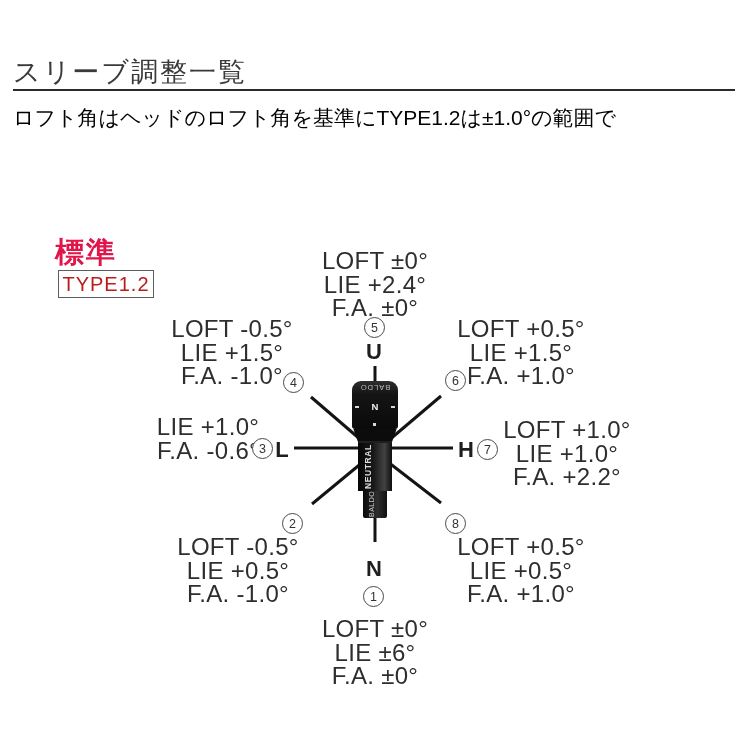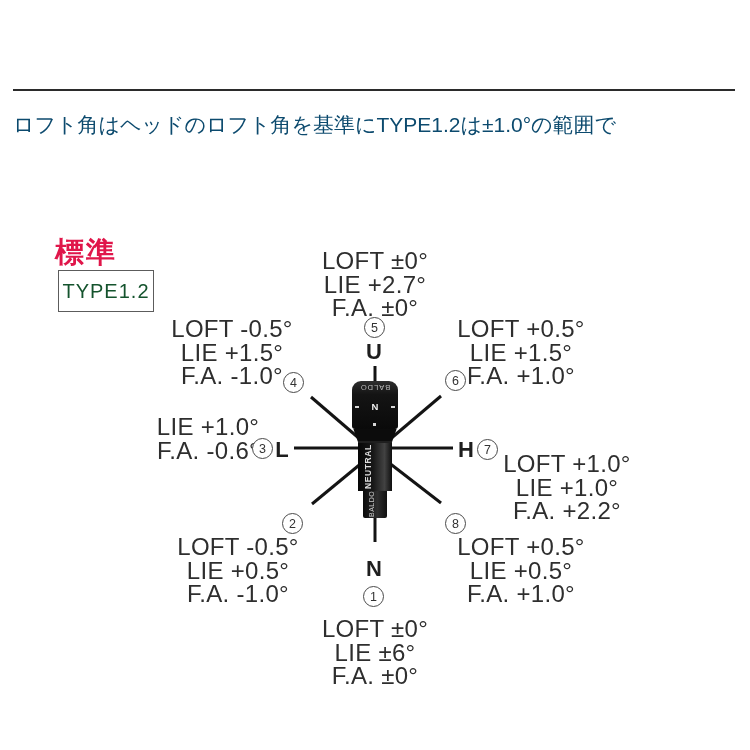--- a/index.html
+++ b/index.html
@@ -3,26 +3,26 @@
 <meta charset="utf-8">
 <style>
   html,body{margin:0;padding:0;background:#ffffff;}
   .stage{
     position:relative;width:750px;height:750px;background:#ffffff;overflow:hidden;
     font-family:"Liberation Sans","DejaVu Sans",sans-serif;color:#3c3c3c;
   }
   .abs{position:absolute;}
   .page-title{left:13px;top:54px;font-size:27px;letter-spacing:2px;color:#3a3a3a;}
   .title-rule{left:13px;top:89px;width:722px;height:2px;background:#2b2b2b;}
-  .intro{left:13px;top:108px;font-size:21px;line-height:33px;color:#0c4a6e;}
+  .intro{left:13px;top:101px;font-size:21px;line-height:33px;color:#000000;}
   .std-label{left:55px;top:233px;font-size:29px;font-weight:bold;color:#e0164a;letter-spacing:2px;}
   .type-box{
-    left:58px;top:270px;width:96px;height:42px;border:1.5px solid #5c5c5c;
+    left:58px;top:270px;width:96px;height:28px;border:1.5px solid #5c5c5c;
     display:flex;align-items:center;justify-content:center;
-    font-size:20px;color:#14532d;letter-spacing:1px;box-sizing:border-box;
+    font-size:20px;color:#b91c1c;letter-spacing:1px;box-sizing:border-box;
   }
   .radial{left:0;top:0;width:750px;height:750px;z-index:1;}
   .pos-block{
     width:200px;text-align:center;font-size:24px;line-height:23.5px;
     color:#2e2e2e;letter-spacing:0.3px;z-index:4;
   }
   .dir-letter{
     width:30px;text-align:center;font-size:22px;font-weight:bold;color:#1e1e1e;
     z-index:5;line-height:24px;
   }
@@ -73,20 +73,21 @@
     position:absolute;left:5px;top:1px;height:25px;display:flex;align-items:center;
     writing-mode:vertical-rl;transform:rotate(180deg);
     font-size:7px;color:#c9c9c9;letter-spacing:0.5px;
   }
 </style>
 </head>
 <body>
 
 <div class="stage">
 
+  <div class="abs page-title">スリーブ調整一覧</div>
   <div class="abs title-rule"></div>
 
   <div class="abs intro">
     <div>ロフト角はヘッドのロフト角を基準にTYPE1.2は±1.0°の範囲で</div>
   </div>
 
   <div class="abs std-label">標準</div>
   <div class="abs type-box">TYPE1.2</div>
 
   <svg class="abs radial" viewBox="0 0 750 750" xmlns="http://www.w3.org/2000/svg">
@@ -126,38 +127,38 @@
   <div class="abs circ" style="left:283px;top:372px;">4</div>
   <div class="abs circ" style="left:445px;top:370px;">6</div>
   <div class="abs circ" style="left:252px;top:438px;">3</div>
   <div class="abs circ" style="left:477px;top:439px;">7</div>
   <div class="abs circ" style="left:282px;top:513px;">2</div>
   <div class="abs circ" style="left:445px;top:513px;">8</div>
   <div class="abs circ" style="left:363px;top:586px;">1</div>
 
   <div class="abs pos-block" style="left:275px;top:249px;">
     <div>LOFT ±0°</div>
-    <div>LIE +2.7°</div>
+    <div>LIE +2.4°</div>
     <div>F.A. ±0°</div>
   </div>
   <div class="abs pos-block" style="left:132px;top:317px;">
     <div>LOFT -0.5°</div>
     <div>LIE +1.5°</div>
     <div>F.A. -1.0°</div>
   </div>
   <div class="abs pos-block" style="left:421px;top:317px;">
     <div>LOFT +0.5°</div>
     <div>LIE +1.5°</div>
     <div>F.A. +1.0°</div>
   </div>
   <div class="abs pos-block" style="left:108px;top:415px;">
     <div>LIE +1.0°</div>
     <div>F.A. -0.6°</div>
   </div>
-  <div class="abs pos-block" style="left:467px;top:418px;margin-top:34px;">
+  <div class="abs pos-block" style="left:467px;top:418px;">
     <div>LOFT +1.0°</div>
     <div>LIE +1.0°</div>
     <div>F.A. +2.2°</div>
   </div>
   <div class="abs pos-block" style="left:138px;top:535px;">
     <div>LOFT -0.5°</div>
     <div>LIE +0.5°</div>
     <div>F.A. -1.0°</div>
   </div>
   <div class="abs pos-block" style="left:421px;top:535px;">

